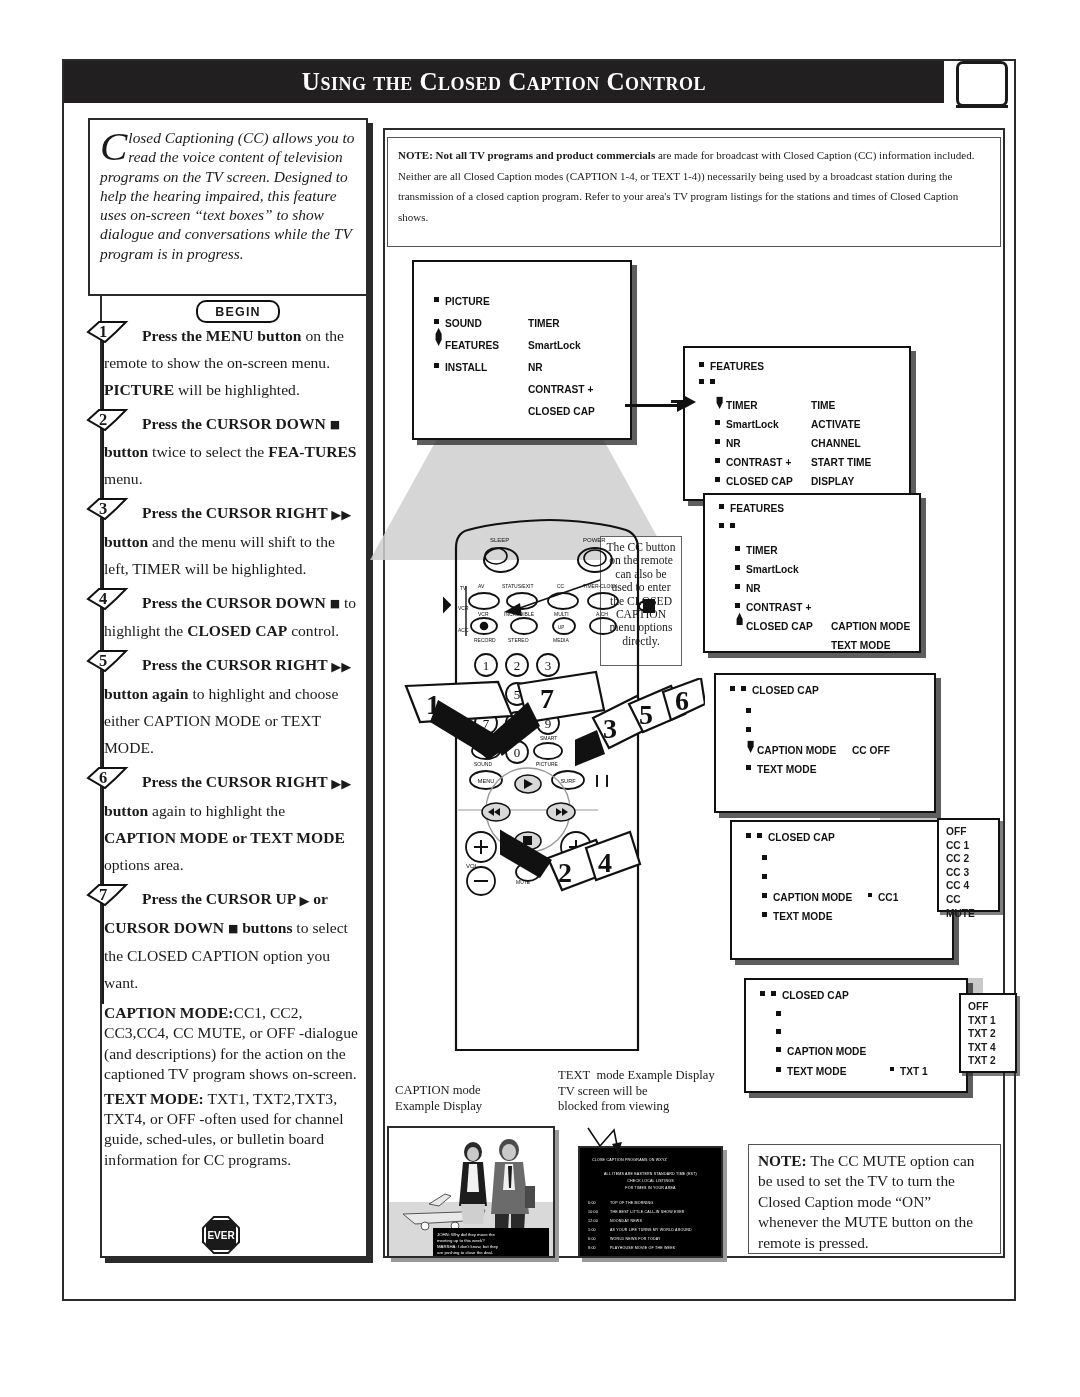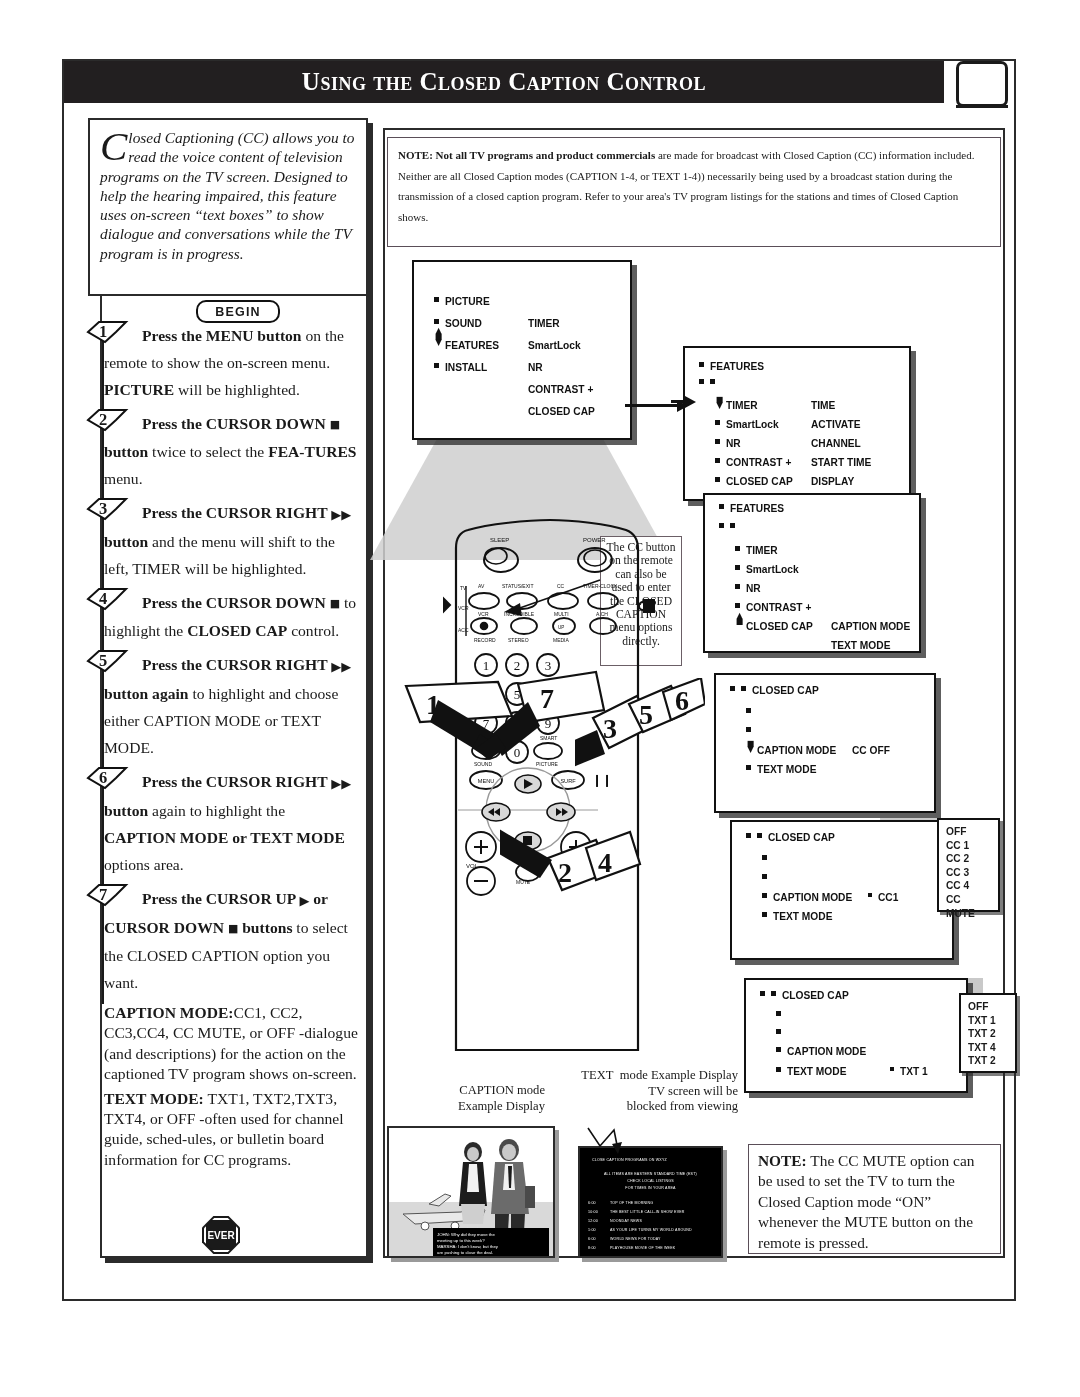--- a/index.html
+++ b/index.html
@@ -178,21 +178,21 @@
     position:absolute;left:578px;top:1146px;width:145px;height:112px;
     border:2px solid #2b2b2b;background:#000000;box-sizing:border-box;
     box-shadow:4px 4px 0 #9a9a9a;overflow:hidden;
   }
   .tv-text-img .tv-line{
     position:absolute;color:#ffffff;font-family:"Liberation Sans",sans-serif;
     font-size:3.6px;letter-spacing:.2px;white-space:nowrap;
   }
   .cap-label{
     position:absolute;font-family:"Liberation Serif", serif;font-size:12.6px;
-    line-height:15.5px;text-align:right;color:#1a1a1a;
+    line-height:15.5px;text-align:left;color:#1a1a1a;
   }
 </style>
 </head>
 <body>
 
 <div class="header-bar"></div>
 <div class="header-title">Using the Closed Caption Control</div>
 <div class="header-tab">
   <div class="tab-inner"></div>
   <div class="tab-rule"></div>

